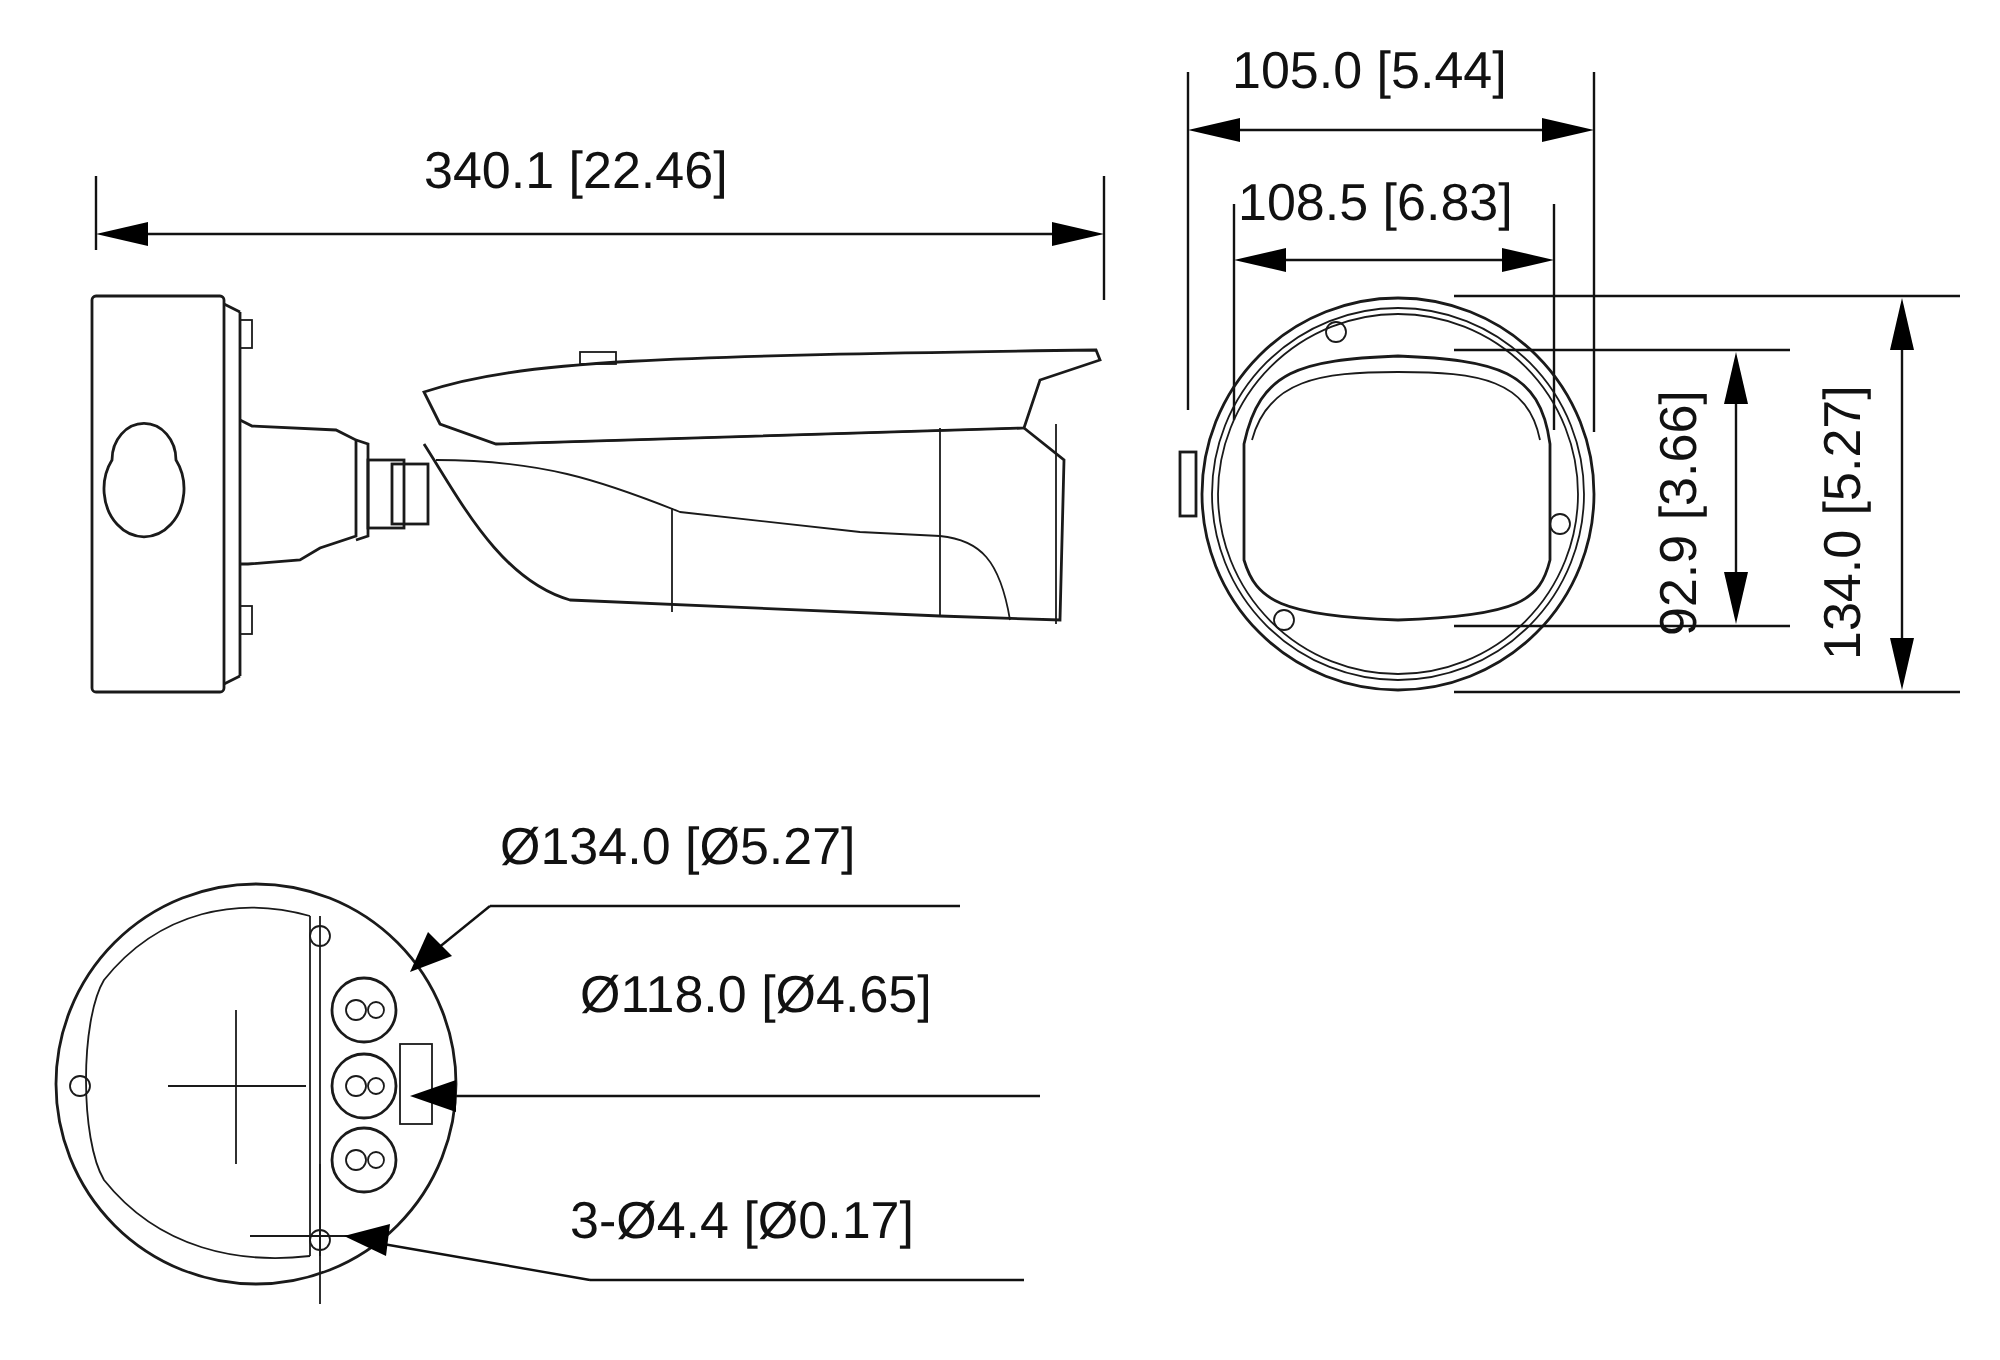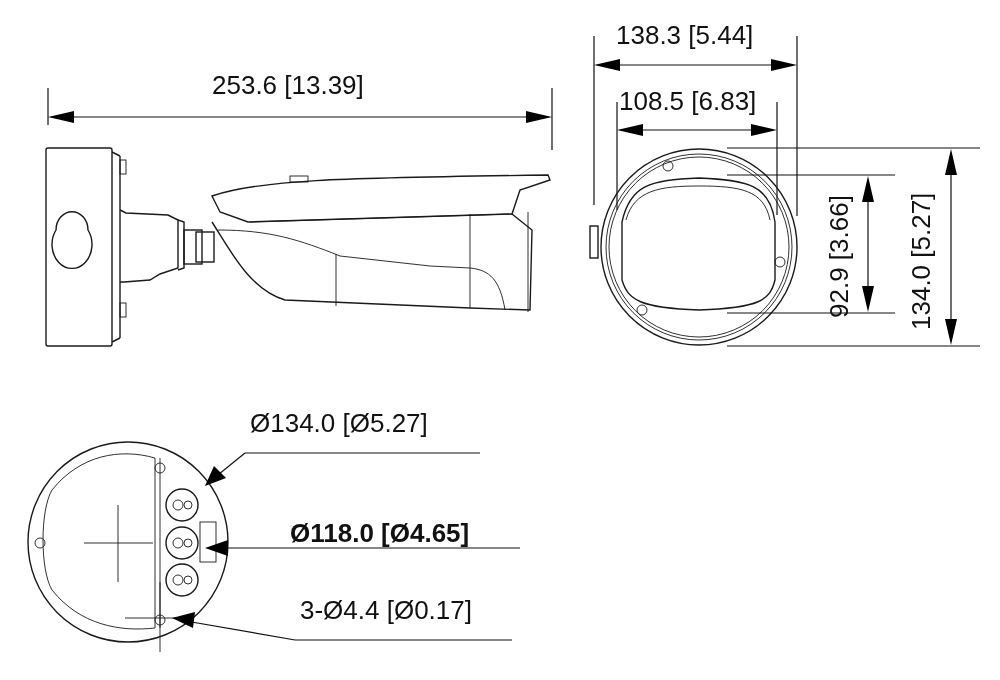--- a/index.html
+++ b/index.html
@@ -114,20 +114,20 @@
     <line class="dim" x1="245" y1="453" x2="480" y2="453"></line>
     <polygon class="arr" points="205,486 214,466 226,478"></polygon>
     <line class="dim" x1="225" y1="548" x2="520" y2="548"></line>
     <polygon class="arr" points="205,548 228,540 228,556"></polygon>
     <line class="dim" x1="180" y1="620" x2="295" y2="640"></line>
     <line class="dim" x1="295" y1="640" x2="512" y2="640"></line>
     <polygon class="arr" points="172,618 195,612 193,628"></polygon>
   </g>
 </svg>
 
-<div class="lbl" style="left:212px;top:72px;">253.6 [13.39]</div>
-<div class="lbl" style="left:616px;top:22px;">138.3 [5.44]</div>
+<div class="lbl" style="left:212px;top:72px;">340.1 [22.46]</div>
+<div class="lbl" style="left:616px;top:22px;">105.0 [5.44]</div>
 <div class="lbl" style="left:619px;top:88px;">108.5 [6.83]</div>
 <div class="lbl vert" style="left:826px;top:318px;">92.9 [3.66]</div>
 <div class="lbl vert" style="left:908px;top:330px;">134.0 [5.27]</div>
 <div class="lbl" style="left:250px;top:410px;text-align:right;">Ø134.0 [Ø5.27]</div>
-<div class="lbl" style="left:290px;top:520px;font-weight:bold;">Ø118.0 [Ø4.65]</div>
-<div class="lbl" style="left:300px;top:597px;">3-Ø4.4 [Ø0.17]</div>
+<div class="lbl" style="left:290px;top:484px;">Ø118.0 [Ø4.65]</div>
+<div class="lbl" style="left:285px;top:597px;">3-Ø4.4 [Ø0.17]</div>
 
 </body></html>

